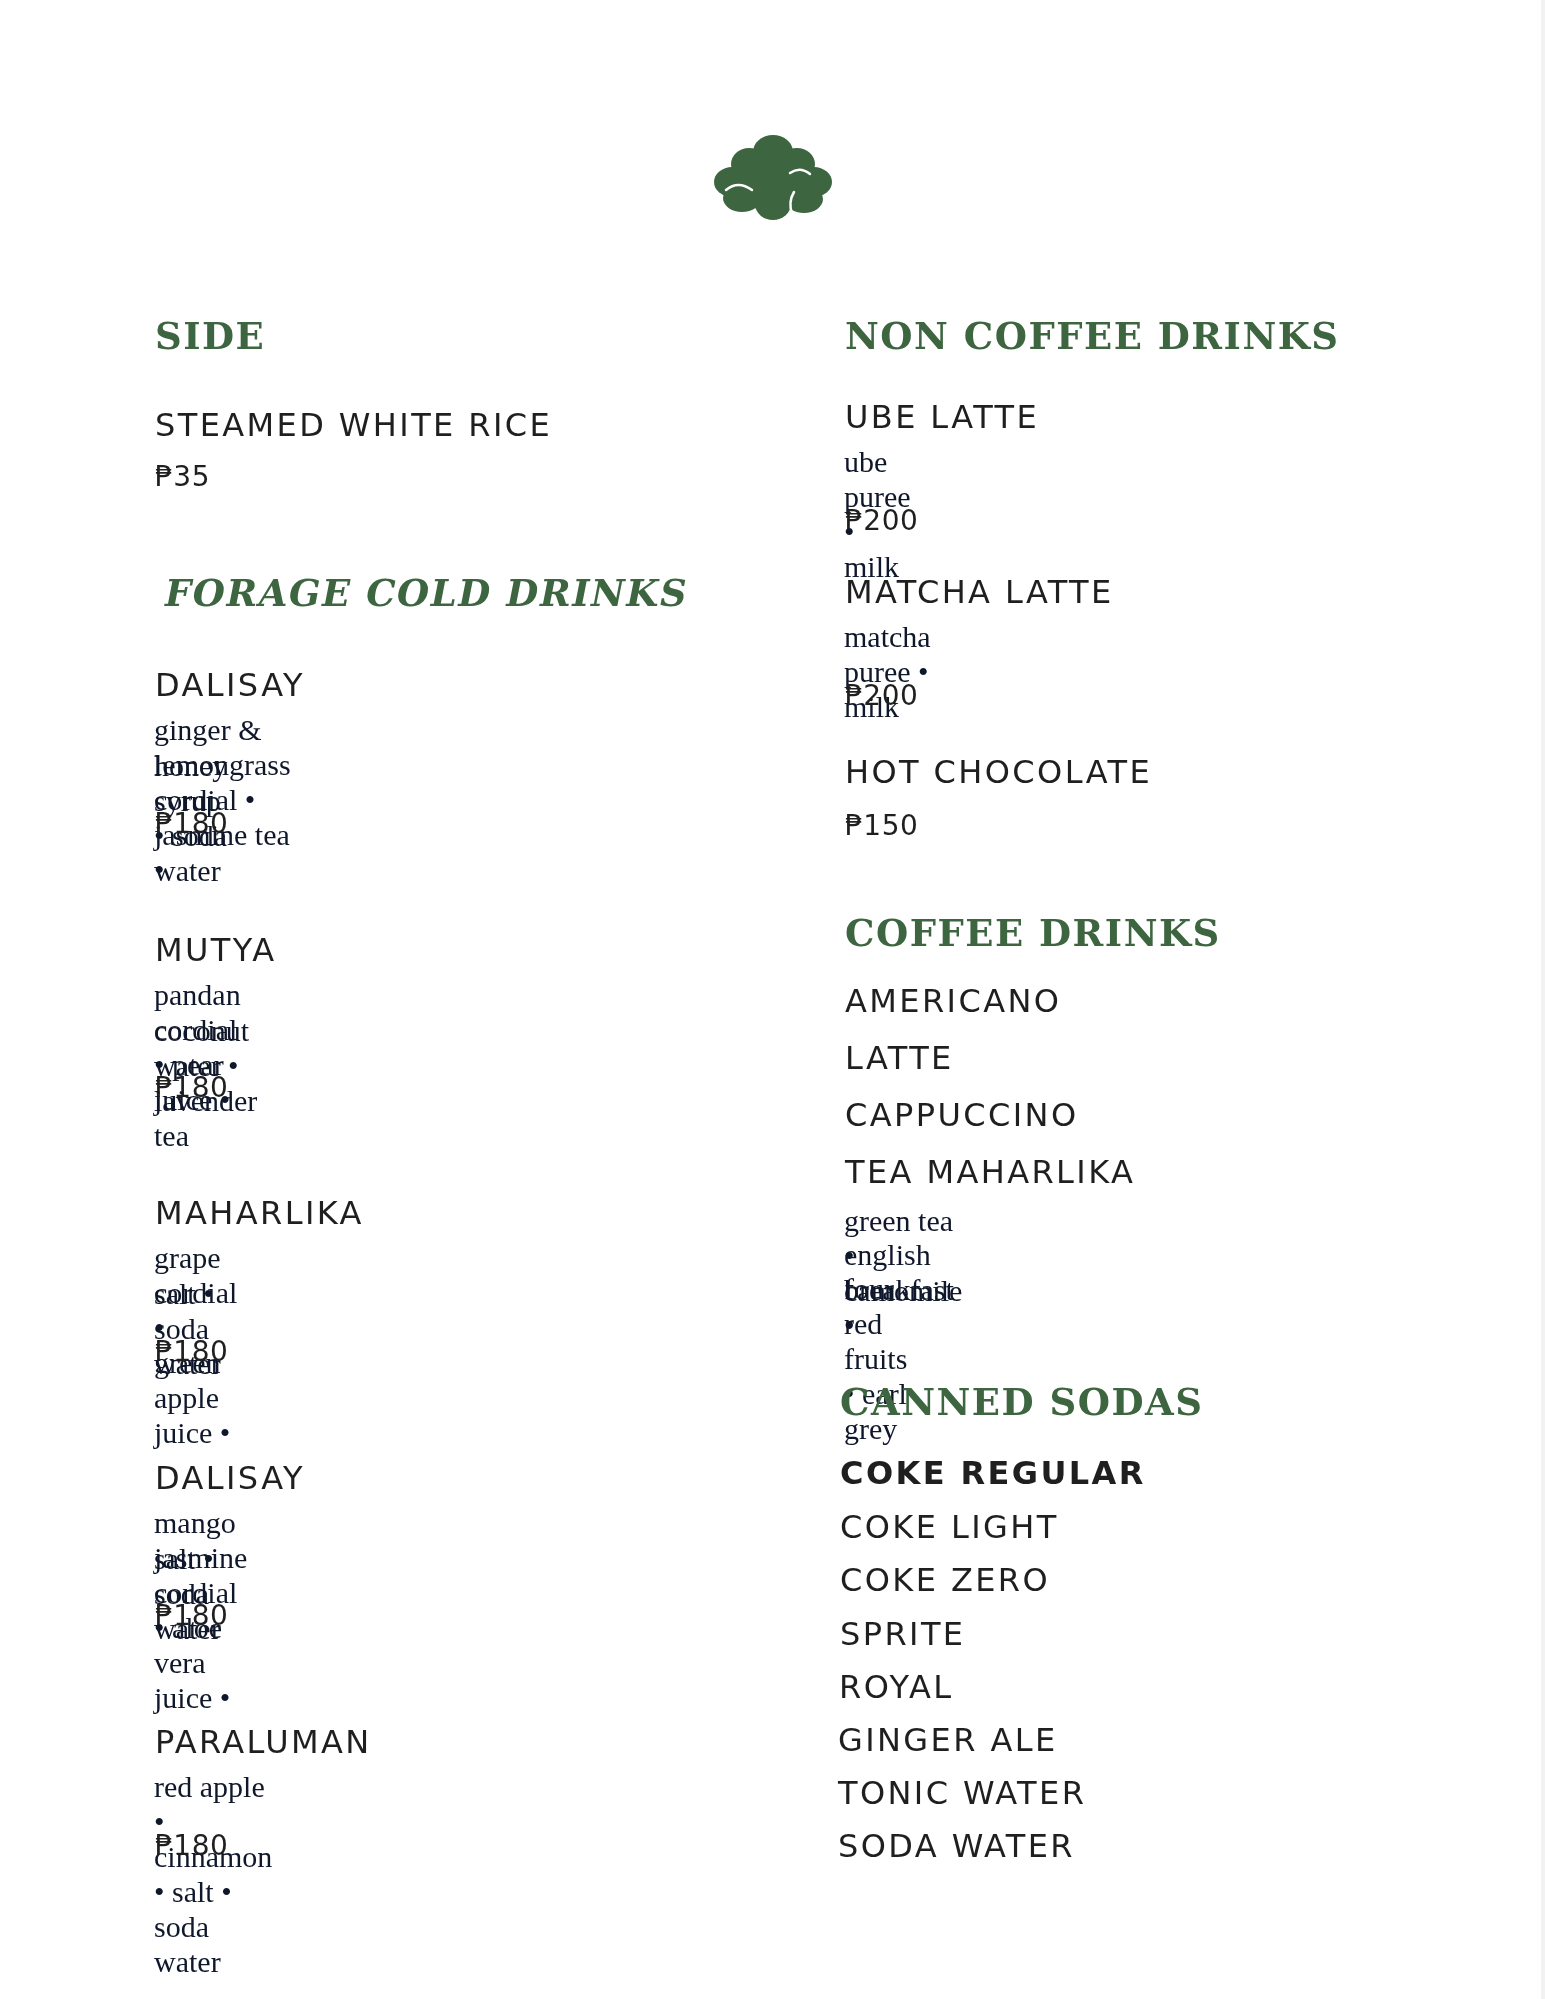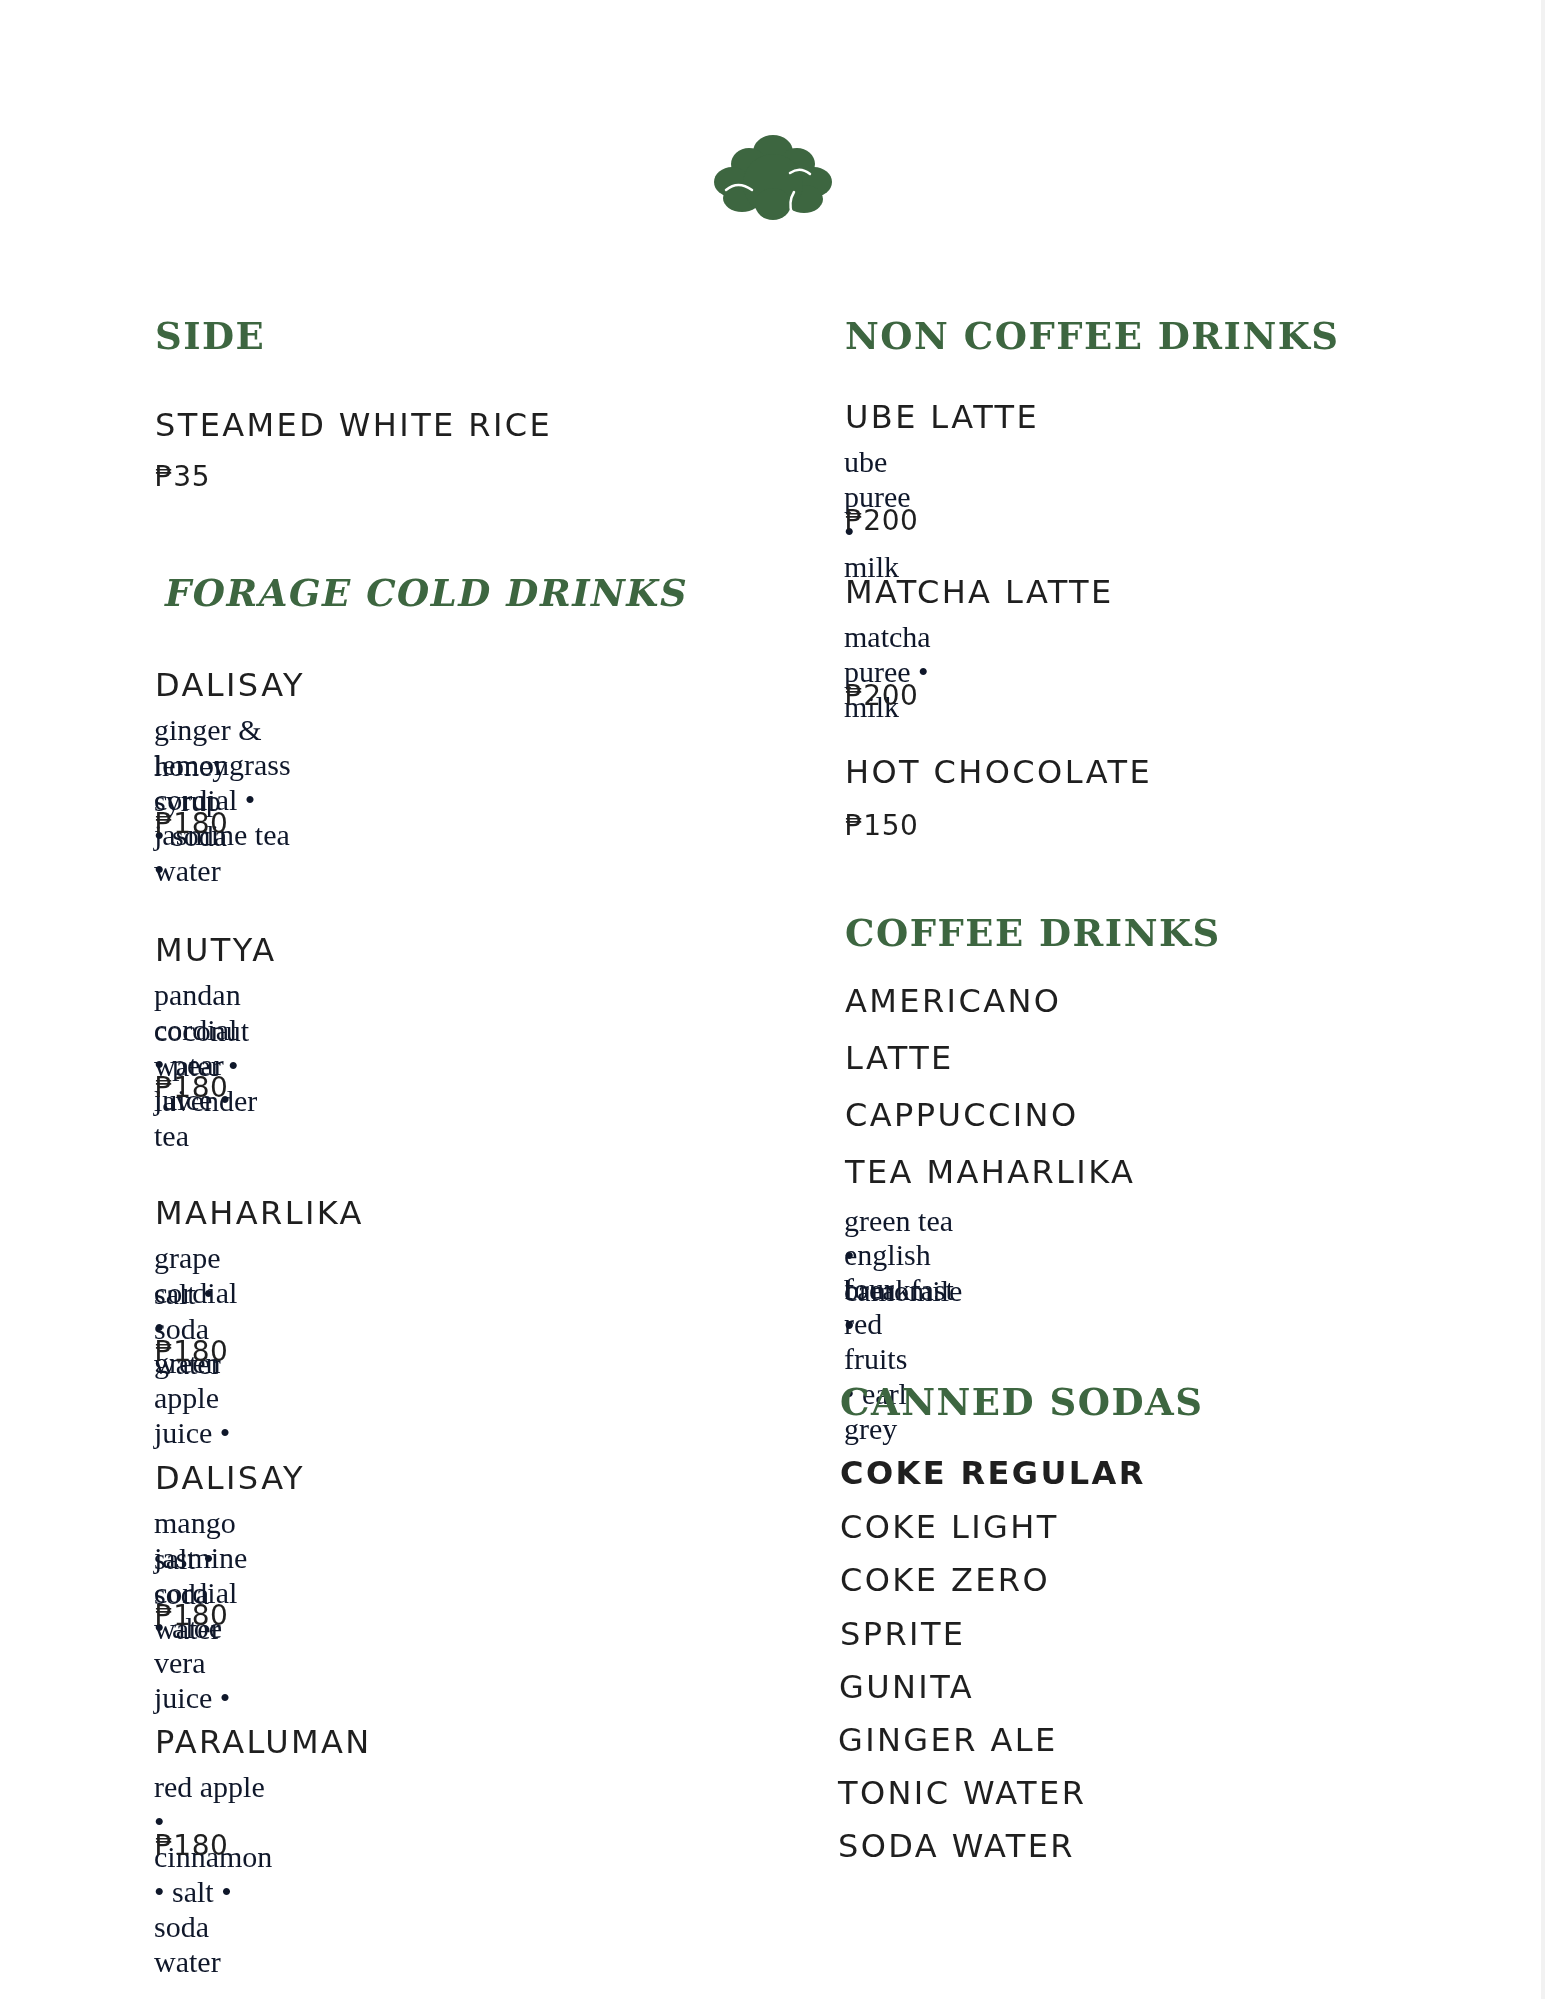--- a/index.html
+++ b/index.html
@@ -158,21 +158,21 @@
   <h2 class="abs section-title" style="left:840px; top:1384px;">CANNED SODAS</h2>
 
   <div class="abs item-name" style="left:840px; top:1457px;font-weight:bold;">COKE REGULAR</div>
 
   <div class="abs item-name" style="left:840px; top:1511px;">COKE LIGHT</div>
 
   <div class="abs item-name" style="left:840px; top:1564px;">COKE ZERO</div>
 
   <div class="abs item-name" style="left:840px; top:1618px;">SPRITE</div>
 
-  <div class="abs item-name" style="left:839px; top:1671px;">GUNITA</div>
+  <div class="abs item-name" style="left:839px; top:1671px;">ROYAL</div>
 
   <div class="abs item-name" style="left:838px; top:1724px;">GINGER ALE</div>
 
   <div class="abs item-name" style="left:838px; top:1777px;">TONIC WATER</div>
 
   <div class="abs item-name" style="left:838px; top:1830px;">SODA WATER</div>
 
 </div>
 
 </body></html>

